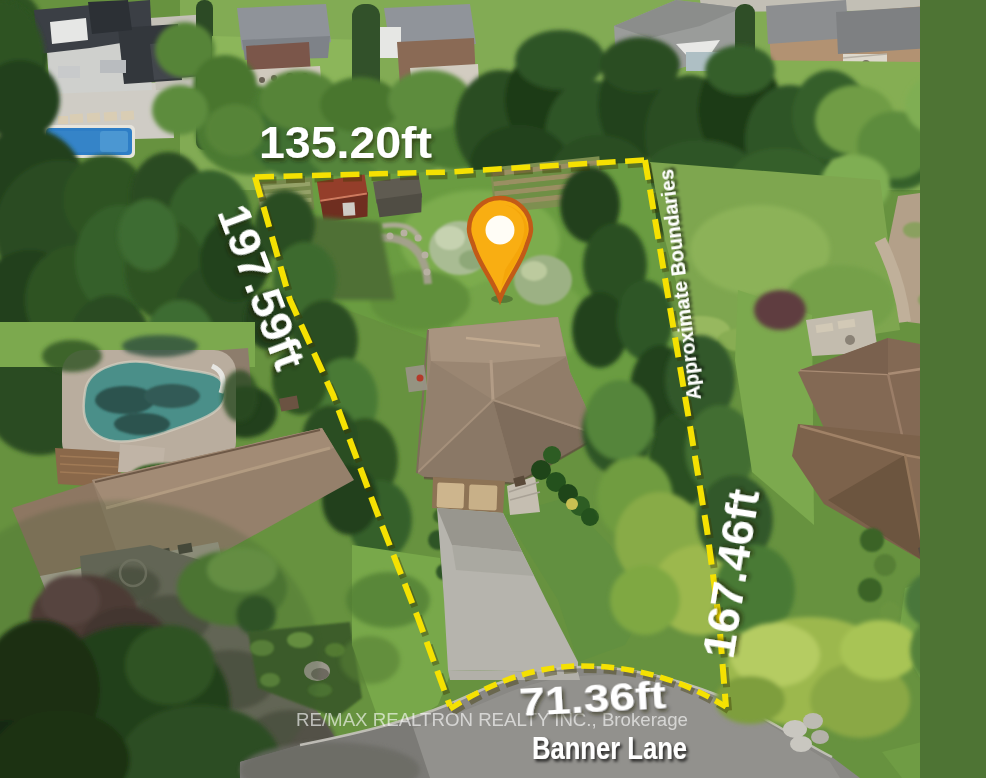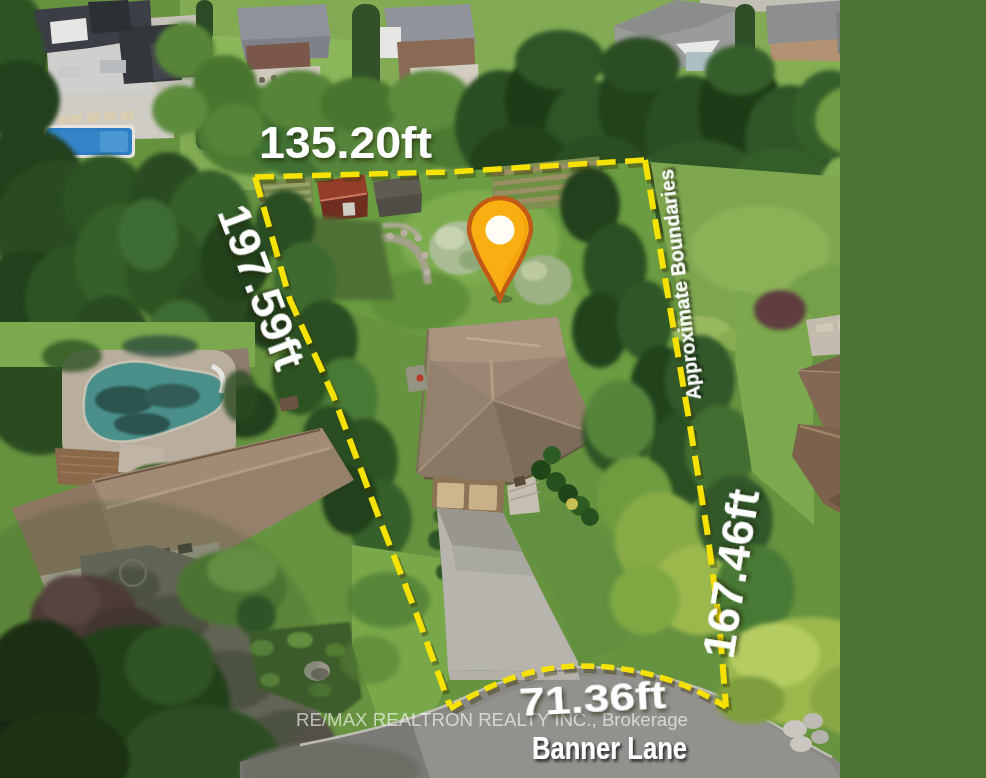--- a/index.html
+++ b/index.html
@@ -1,16 +1,16 @@
 <!DOCTYPE html>
 <html><head>
 <meta charset="utf-8">
 <style>
 html,body{margin:0;padding:0;background:#4e7434;}
-#scene{width:840px;height:778px;overflow:hidden;position:relative;font-family:"Liberation Sans",sans-serif;}
+#scene{width:920px;height:778px;overflow:hidden;position:relative;font-family:"Liberation Sans",sans-serif;}
 svg{display:block;}
 </style>
 </head>
 <body>
 <div id="scene">
 <svg width="986" height="778" viewBox="0 0 986 778" xmlns="http://www.w3.org/2000/svg">
 <defs>
 <filter id="soft" x="-20%" y="-20%" width="140%" height="140%">
           <feGaussianBlur stdDeviation="2.2"></feGaussianBlur>
         </filter>

